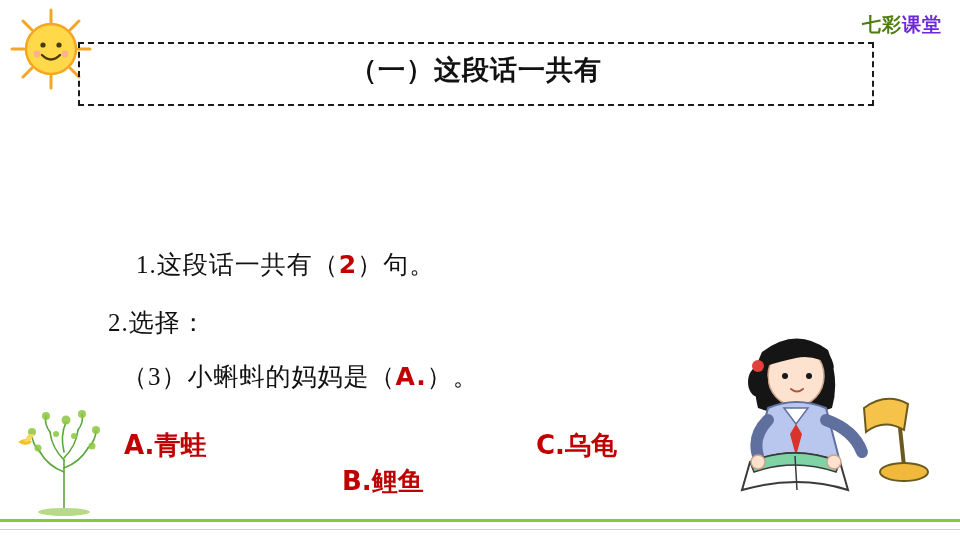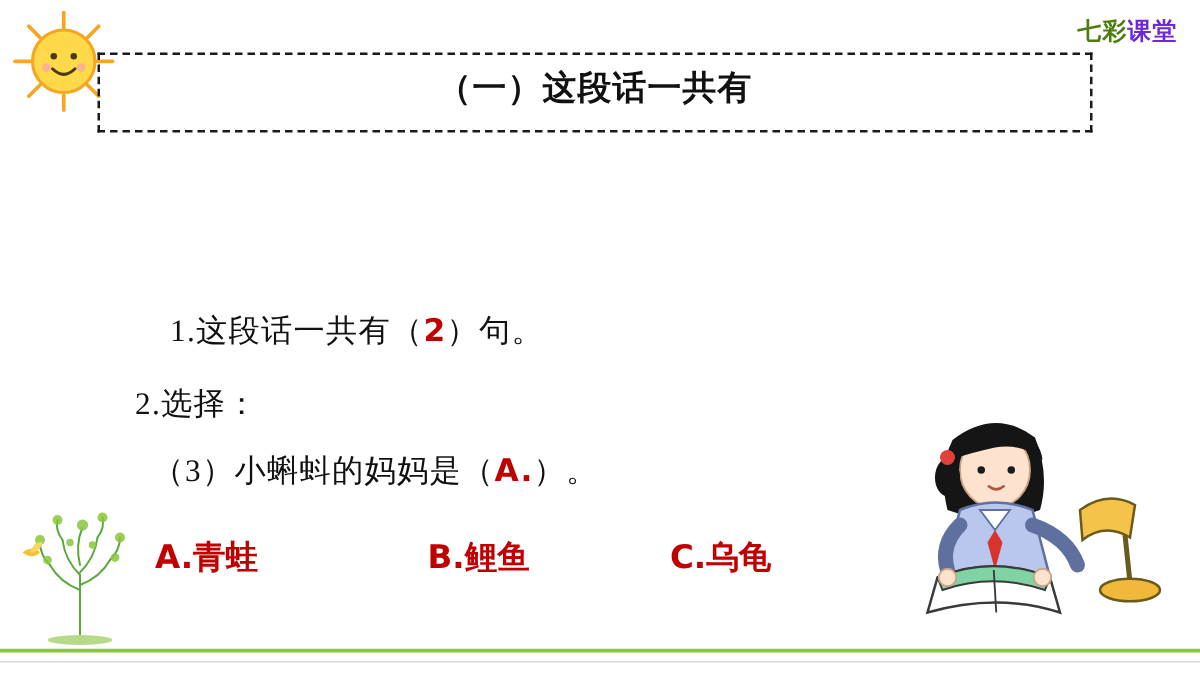--- a/index.html
+++ b/index.html
@@ -109,21 +109,21 @@
     font-size: 26px;
     color: #c00000;
     font-weight: bold;
   }
   .options .opt {
     position: absolute;
     white-space: nowrap;
     font-family: "DejaVu Sans", sans-serif;
   }
   .opt-a { left: 0px; }
-  .opt-b { left: 218px; }
+  .opt-b { left: 218px; margin-top: 36px; }
   .opt-c { left: 412px; }
 
   
   .girl {
     position: absolute;
     right: 18px;
     top: 316px;
     width: 228px;
     height: 188px;
   }

